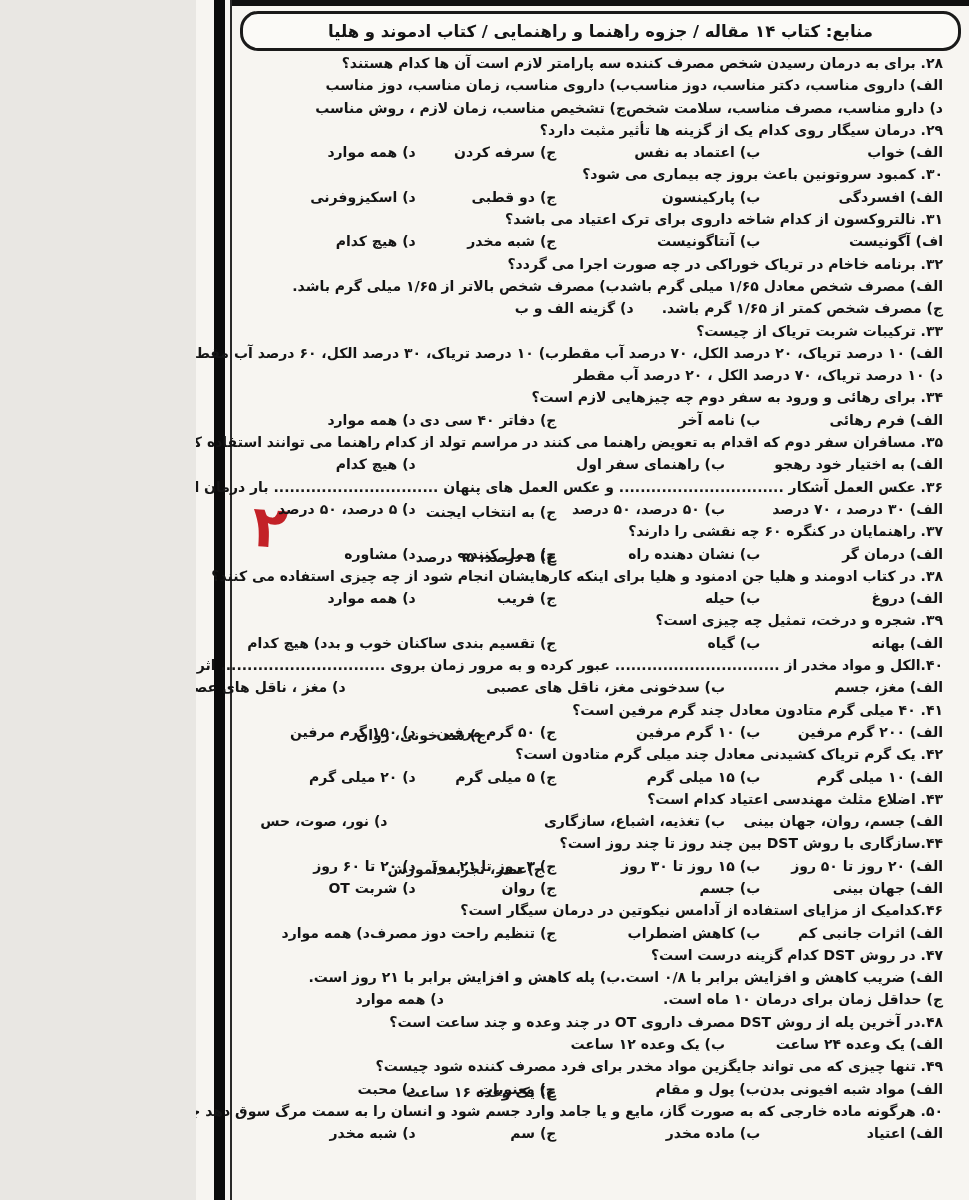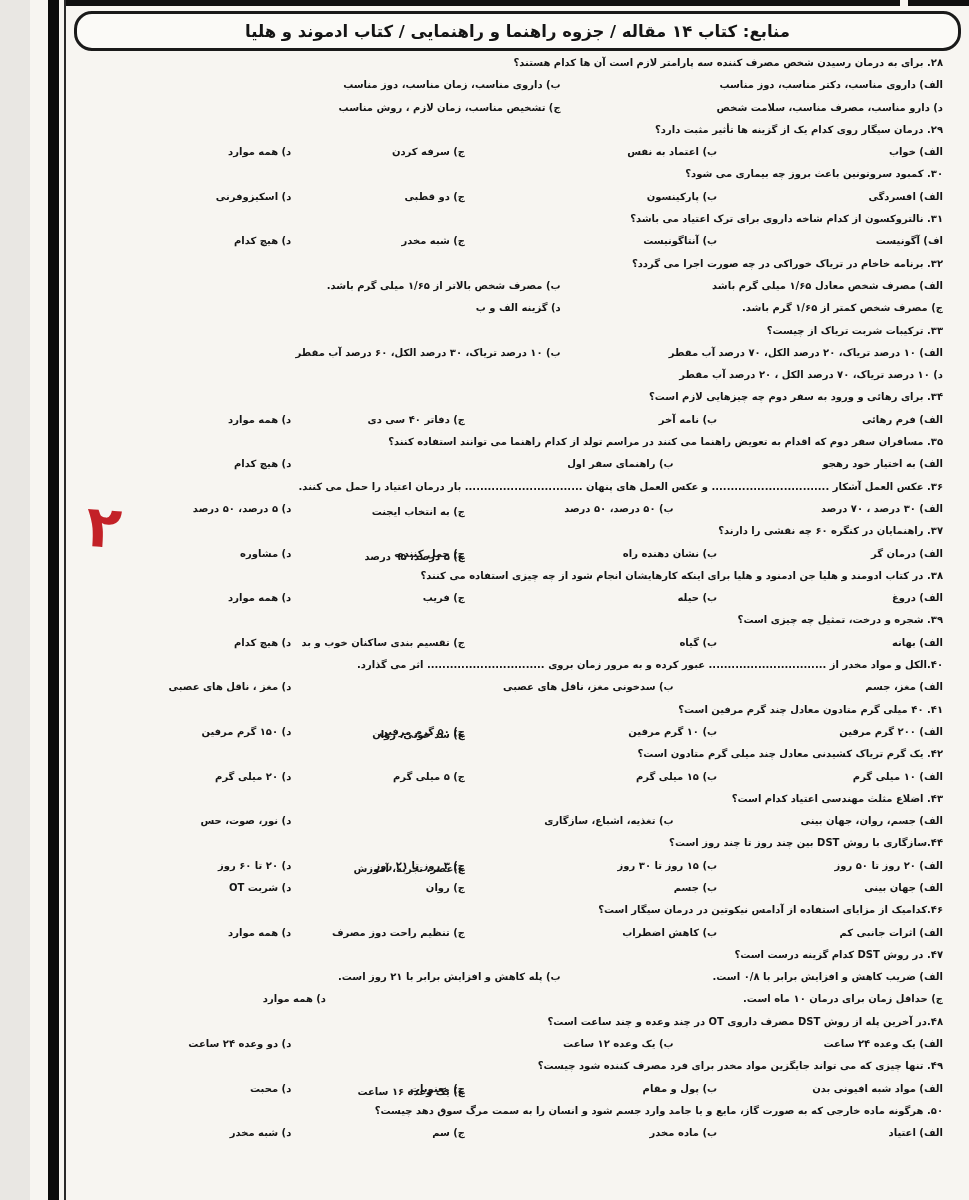--- a/index.html
+++ b/index.html
@@ -1,18 +1,18 @@
 <!DOCTYPE html>
 <html lang="fa" dir="rtl"><head>
 <meta charset="utf-8">
 <style>
   html,body{margin:0;padding:0;background:#e9e7e3;}
   .page{
     position:relative;
-    width:939px;height:1200px;
+    width:773px;height:1200px;
     background:#f7f5f1;
     overflow:hidden;
     font-family:"DejaVu Sans",sans-serif;
     color:#151515;
   }
   
   .top-bar{position:absolute;top:0;height:6px;background:#101010;}
   .top-bar.seg1{left:36px;width:834px;}
   .top-bar.seg2{left:878px;width:80px;}
   .corner-tick{position:absolute;top:0;left:953px;width:6px;height:14px;background:#101010;}
@@ -33,21 +33,21 @@
     position:absolute;top:498px;left:56px;
     color:#c32127;font-size:58px;font-weight:bold;
     transform:rotate(4deg);
     font-family:"DejaVu Sans",sans-serif;
     line-height:1;
   }
   
   #questions{
     position:absolute;top:52px;right:26px;left:44px;
     direction:rtl;text-align:right;
-    font-weight:bold;font-size:10px;
+    font-weight:bold;font-size:14px;
   }
   .line{height:22.3px;line-height:22.3px;white-space:nowrap;}
   .qtext{width:100%;}
   .opts{display:flex;flex-direction:row;}
   .opt{display:block;text-align:right;overflow:visible;}
   .four-col .opt:nth-child(1){flex:0 0 26%;}
   .four-col .opt:nth-child(2){flex:0 0 29%;}
   .four-col .opt:nth-child(3){flex:0 0 20%;}
   .four-col .opt:nth-child(4){flex:0 0 25%;}
   .four-col-tight .opt:nth-child(1){flex:0 0 31%;}
@@ -222,21 +222,20 @@
       </div>
       <div class="line opts two-col-wide">
         <span class="opt">ج) حداقل زمان برای درمان ۱۰ ماه است.</span>
         <span class="opt">د) همه موارد</span>
       </div>
       <div class="line qtext">۴۸.در آخرین پله از روش DST مصرف داروی OT در چند وعده و چند ساعت است؟</div>
       <div class="line opts four-col-tight">
         <span class="opt">الف) یک وعده ۲۴ ساعت</span>
         <span class="opt">ب) یک وعده ۱۲ ساعت</span>
         <span class="opt">ج) یک وعده ۱۶ ساعت</span>
-        <span class="opt">د) دو وعده ۲۴ ساعت</span>
       </div>
       <div class="line qtext">۴۹. تنها چیزی که می تواند جایگزین مواد مخدر برای فرد مصرف کننده شود چیست؟</div>
       <div class="line opts four-col">
         <span class="opt">الف) مواد شبه افیونی بدن</span>
         <span class="opt">ب) پول و مقام</span>
         <span class="opt">ج) معنویات</span>
         <span class="opt">د) محبت</span>
       </div>
       <div class="line qtext">۵۰. هرگونه ماده خارجی که به صورت گاز، مایع و یا جامد وارد جسم شود و انسان را به سمت مرگ سوق دهد چیست؟</div>
       <div class="line opts four-col">

